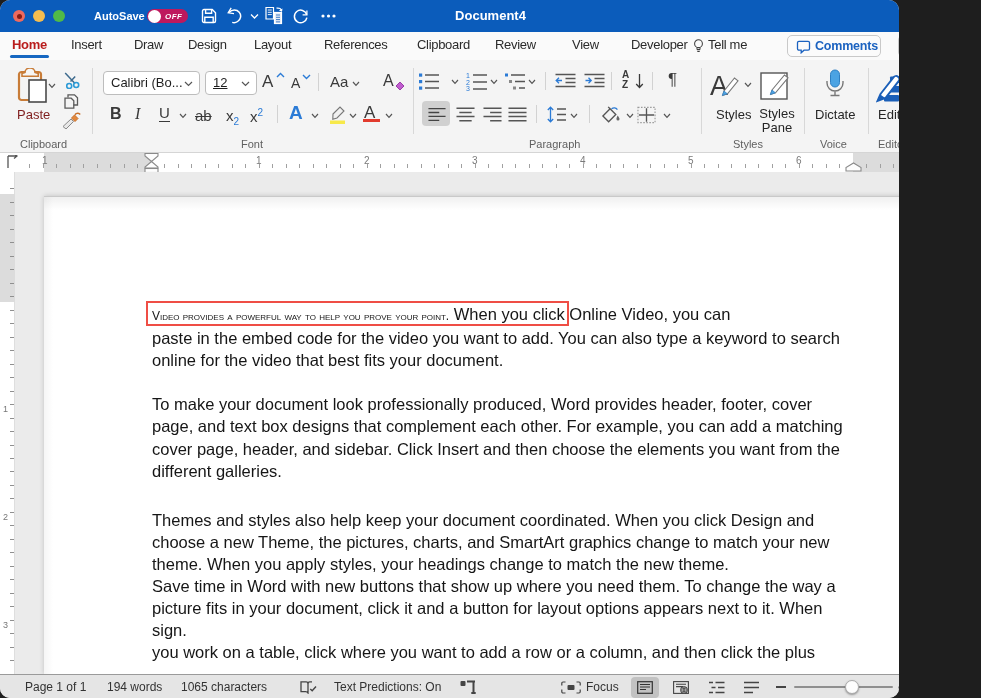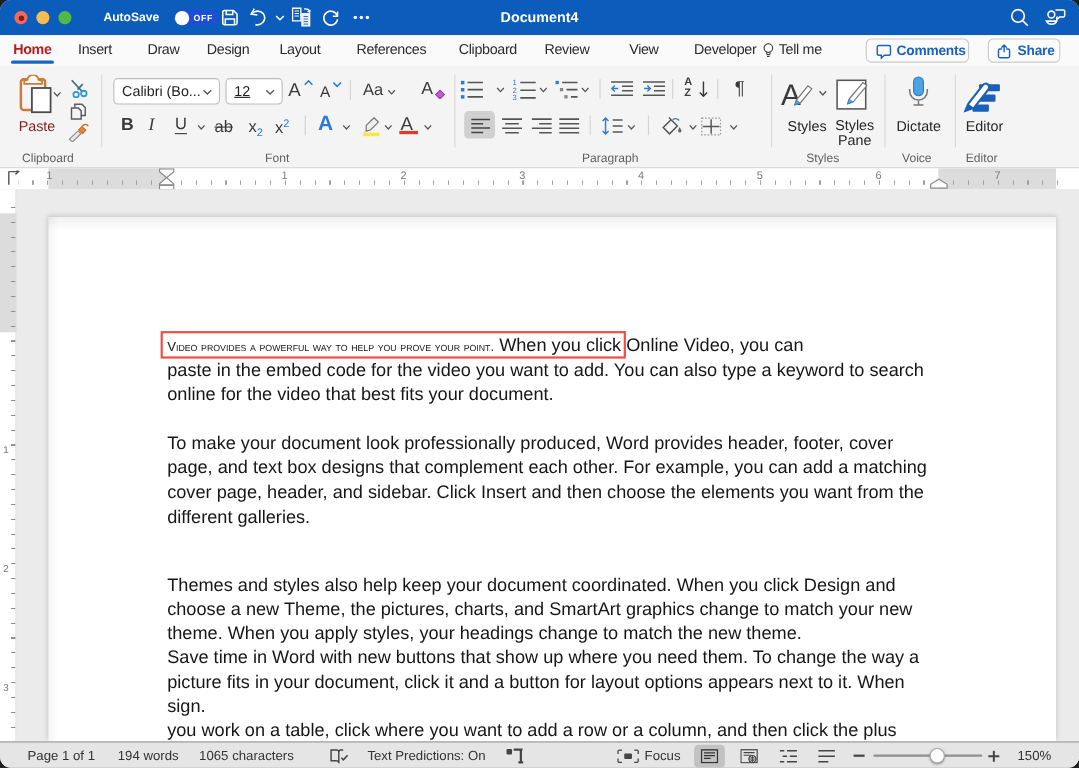--- a/index.html
+++ b/index.html
@@ -1,26 +1,26 @@
 <!DOCTYPE html>
 <html><head><meta charset="utf-8">
 <style>
 * { margin:0; padding:0; box-sizing:border-box; }
 html,body { width:981px; height:698px; background:#1e1e1e; font-family:"Liberation Sans",sans-serif; }
-.win { position:absolute; left:0; top:0; width:981px; height:698px; border-radius:10px; overflow:hidden; background:#e9e9e9; }
+.win { position:absolute; left:0; top:0; width:899px; height:698px; border-radius:10px; overflow:hidden; background:#e9e9e9; }
 .abs { position:absolute; }
 
 .titlebar { position:absolute; left:0; top:0; width:981px; height:32px; background:#0b5cbb; }
 .tl { position:absolute; top:10px; width:12px; height:12px; border-radius:50%; }
 .tl.r { left:13px; background:#ee6a5e; }
 .tl.r::after { content:""; position:absolute; left:3.5px; top:3.5px; width:5px; height:5px; border-radius:50%; background:#891c14; }
 .tl.y { left:33px; background:#f5bd4f; }
 .tl.g { left:53px; background:#50ba47; }
 .autosave { position:absolute; left:94px; top:10px; color:#fff; font-size:11px; font-weight:bold; }
-.toggle { position:absolute; left:158px; top:9px; width:41px; height:14px; border-radius:7px; background:#1d4ed8; }
+.toggle { position:absolute; left:147px; top:9px; width:41px; height:14px; border-radius:7px; background:#be185d;font-style:italic; }
 .toggle .knob { position:absolute; left:1px; top:0.5px; width:13px; height:13px; border-radius:50%; background:#fff; }
 .toggle .off { position:absolute; left:18px; top:3px; font-size:8px; font-weight:bold; color:#fff; letter-spacing:0.5px;}
 .tbico { position:absolute; top:8px; color:#fff; }
 .title { position:absolute; top:8px; left:0; width:981px; text-align:center; color:#fff; font-size:13px; font-weight:bold; }
 
 .tabrow { position:absolute; left:0; top:32px; width:981px; height:28px; background:#fafafa; }
 .tab { position:absolute; top:5px; font-size:13px; color:#2b2b2b; letter-spacing:-0.3px; }
 .tab.active { font-weight:bold; color:#b91c1c; }
 .tab.active::after { content:""; position:absolute; left:-2px; right:-2px; bottom:-6px; height:3px; border-radius:2px; background:#1667c1; }
 .pillbtn { position:absolute; top:3px; height:22px; border:1px solid #c9c9c9; border-radius:5px; background:#fbfbfb; color:#1b62c0; font-size:12.5px; line-height:20px; letter-spacing:-0.2px; }
@@ -377,21 +377,21 @@
     <div class="bodytext">
       <div><span class="sc">Video provides a powerful way to help you prove your point.</span> When you click Online Video, you can</div>
       <div>paste in the embed code for the video you want to add. You can also type a keyword to search</div>
       <div>online for the video that best fits your document.</div>
       <div>&nbsp;</div>
       <div>To make your document look professionally produced, Word provides header, footer, cover</div>
       <div>page, and text box designs that complement each other. For example, you can add a matching</div>
       <div>cover page, header, and sidebar. Click Insert and then choose the elements you want from the</div>
       <div>different galleries.</div>
       <div>&nbsp;</div>
-      <div style="margin-top:18px">Themes and styles also help keep your document coordinated. When you click Design and</div>
+      <div style="margin-top:5px">Themes and styles also help keep your document coordinated. When you click Design and</div>
       <div>choose a new Theme, the pictures, charts, and SmartArt graphics change to match your new</div>
       <div>theme. When you apply styles, your headings change to match the new theme.</div>
       <div>Save time in Word with new buttons that show up where you need them. To change the way a</div>
       <div>picture fits in your document, click it and a button for layout options appears next to it. When</div>
       <div>sign.</div>
       <div>you work on a table, click where you want to add a row or a column, and then click the plus</div>
     </div>
   </div>
 
   <div class="status">

